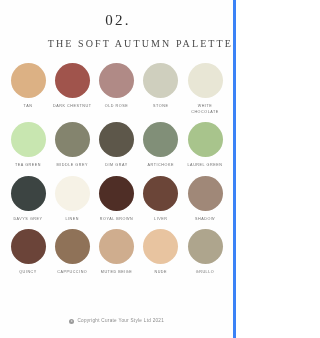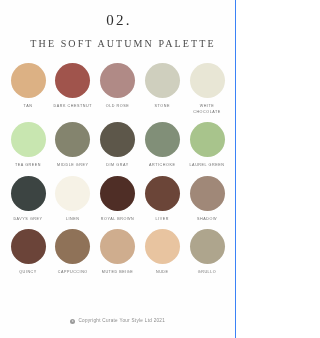--- a/index.html
+++ b/index.html
@@ -15,21 +15,21 @@
     position: relative;
   }
   .page {
     width: 236px;
     height: 338px;
     background: #fefefe;
     box-sizing: border-box;
     display: flex;
     flex-direction: column;
     position: relative;
-    border-right: 1px solid #3b82f6;
+    border-right: 3px solid #3b82f6;
   }
   .header {
     padding-top: 13px;
     text-align: center;
     flex: 0 0 auto;
   }
   .number {
     font-family: "Liberation Serif", serif;
     font-size: 15px;
     letter-spacing: 2.2px;
@@ -39,20 +39,21 @@
     padding-left: 3px;
   }
   .title {
     font-family: "Liberation Serif", serif;
     font-size: 10px;
     letter-spacing: 2.1px;
     color: #4a4a4a;
     line-height: 1;
     padding-left: 11px;
     white-space: nowrap;
+    text-align: right;
   }
   .grid {
     flex: 1 1 auto;
     padding: 14px 8px 0 8px;
     box-sizing: border-box;
   }
   .row {
     display: flex;
     justify-content: space-between;
     align-items: flex-start;

